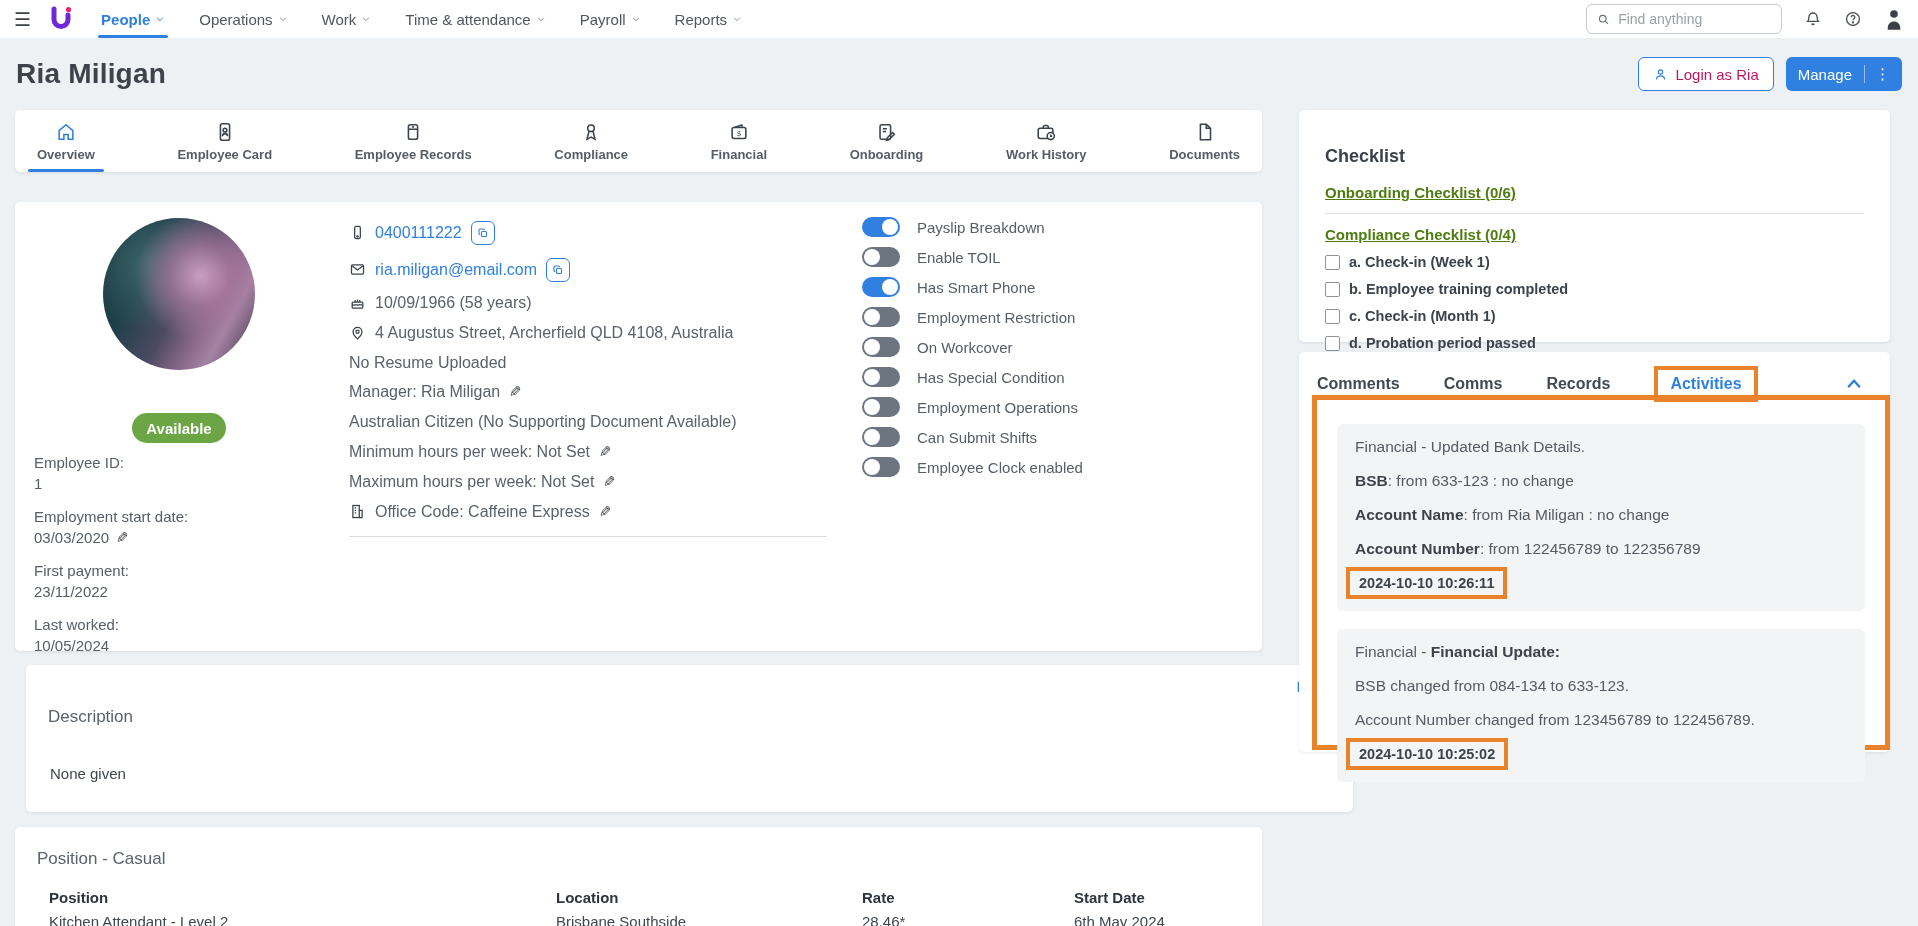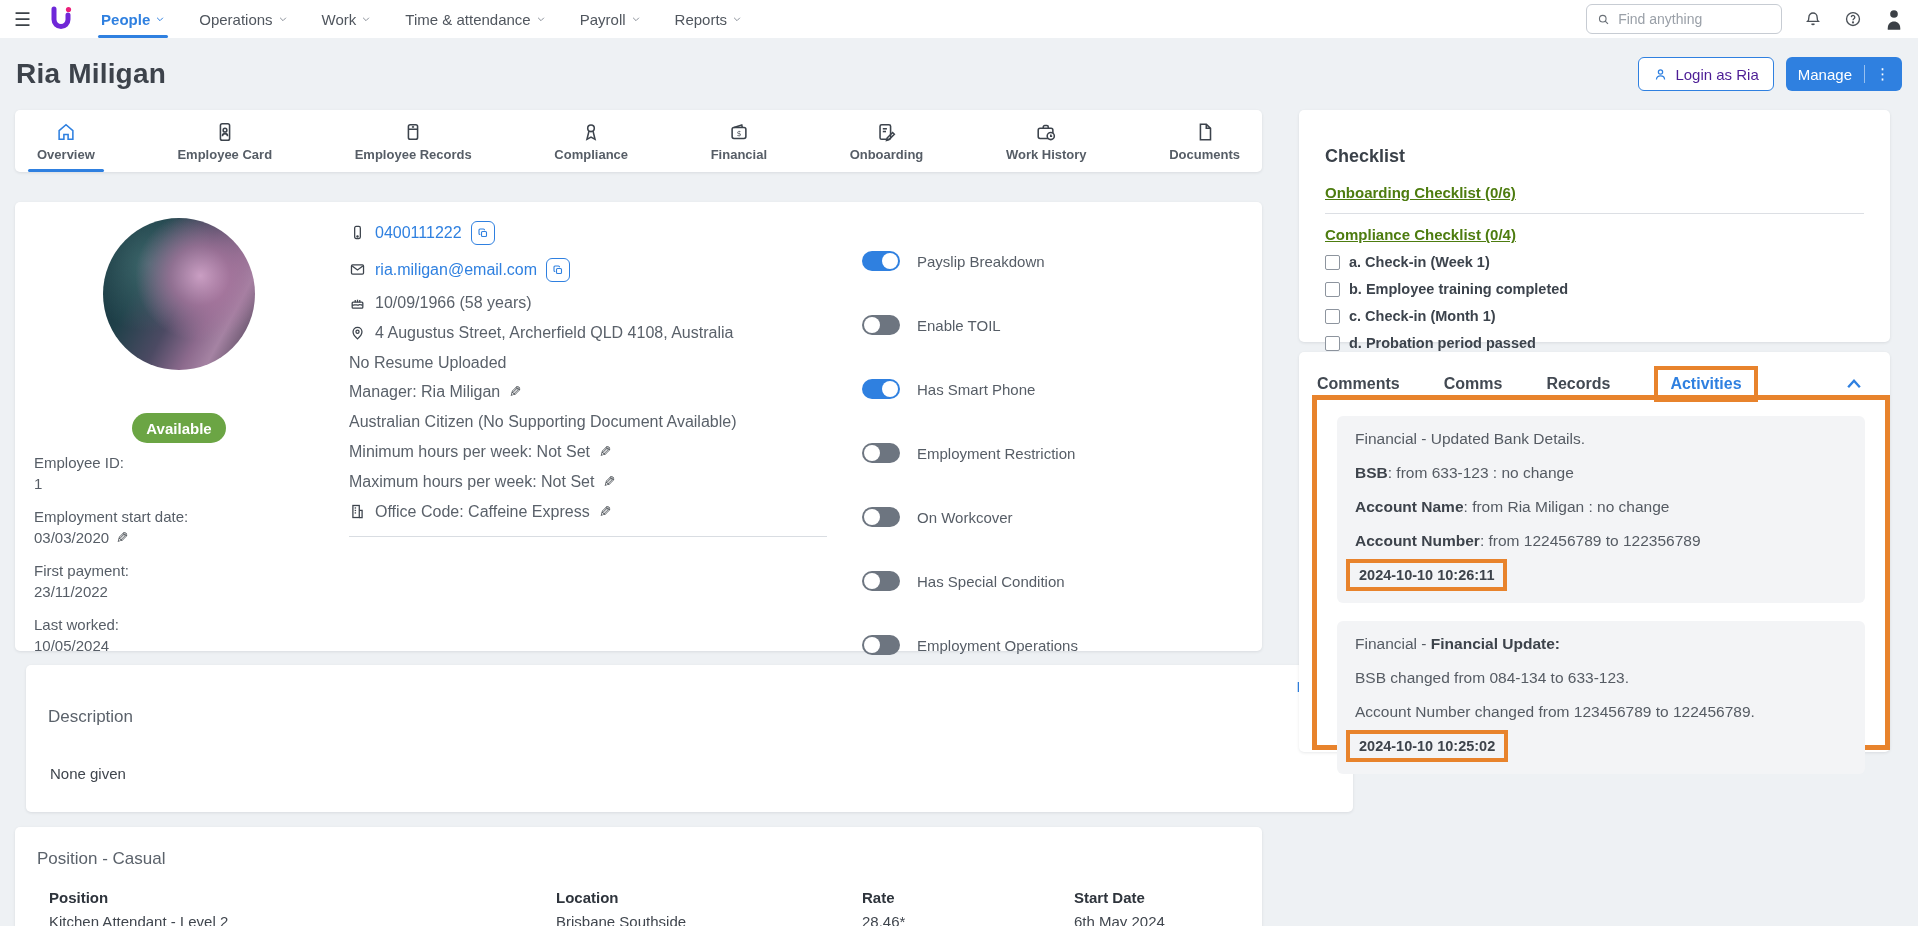--- a/index.html
+++ b/index.html
@@ -20,21 +20,21 @@
   .topbar-right { margin-left:auto; display:flex; align-items:center; gap:22px; }
   .search-box { display:flex; align-items:center; gap:8px; width:196px; height:30px; border:1px solid #c7ccd3; border-radius:6px; padding:0 10px; background:#fff; }
   .search-box input { border:none; outline:none; width:100%; font-size:14px; color:#454c55; font-family:"Liberation Sans", sans-serif; }
   .search-box input::placeholder { color:#9aa0a8; }
   .icon-btn { color:#4a5057; display:flex; cursor:pointer; }
 
   
   .page-header { position:absolute; top:38px; left:0; right:0; height:72px; display:flex; align-items:center; padding:0 16px; }
   .page-title { font-size:28px; font-weight:bold; color:#3d434b; letter-spacing:.2px;text-align:center; }
   .header-actions { margin-left:auto; display:flex; align-items:center; gap:12px; }
-  .btn-outline { display:flex; align-items:center; gap:7px; height:34px; padding:0 14px; border:1px solid #2f80e0; color:#4c1d95; background:#fff; border-radius:6px; font-size:15px; cursor:pointer; font-family:"Liberation Sans", sans-serif; }
+  .btn-outline { display:flex; align-items:center; gap:7px; height:34px; padding:0 14px; border:1px solid #2f80e0; color:#be185d; background:#fff; border-radius:6px; font-size:15px; cursor:pointer; font-family:"Liberation Sans", sans-serif; }
   .btn-primary { display:flex; align-items:center; height:34px; padding:0 12px; background:#2f80e0; border:none; color:#fff; border-radius:6px; font-size:15px; cursor:pointer; font-family:"Liberation Sans", sans-serif; }
   .btn-primary .sep { width:1px; height:18px; background:rgba(255,255,255,.5); margin:0 10px 0 12px; }
   .btn-primary .dots { font-size:15px; letter-spacing:0; }
 
   .card { position:absolute; background:#fff; border-radius:5px; box-shadow:0 1px 3px rgba(25,35,50,.10); }
 
   
   .tabs-card { left:15px; top:110px; width:1247px; height:62px; display:flex; justify-content:space-between; align-items:stretch; padding:0 16px; }
   .main-tab { position:relative; display:flex; flex-direction:column; align-items:center; justify-content:center; gap:4px; color:#3f4650; cursor:pointer; padding:0 6px; }
   .main-tab .t-ico { color:#3c434c; }
@@ -56,21 +56,21 @@
   .sf-value { line-height:21px; display:flex; align-items:center; gap:7px; }
   .pencil { font-size:15px; color:#3c4248; cursor:pointer; line-height:1; display:inline-block; transform:scaleX(-1); }
   .details-col { position:absolute; left:334px; top:12px; width:510px; font-size:16px; color:#5a616a; }
   .d-row { display:flex; align-items:center; gap:9px; height:29px; }
   .d-row.tall { height:37px; }
   .d-ico { color:#3c434c; display:flex; }
   .link { color:#2f80e0; text-decoration:none; cursor:pointer; }
   .copy-btn { width:24px; height:24px; border:1px solid #2f80e0; border-radius:6px; color:#2f80e0; display:flex; align-items:center; justify-content:center; background:#fff; cursor:pointer; }
   .d-divider { margin-top:10px; width:478px; border-top:1px solid #d9dde2; }
   .toggles-col { position:absolute; left:847px; top:10px; }
-  .t-row { display:flex; align-items:center; gap:17px; height:30px;margin-top:34px; }
+  .t-row { display:flex; align-items:center; gap:17px; height:30px; }
   .toggle { position:relative; width:38px; height:20px; border-radius:10px; background:#6d7580; cursor:pointer; flex:0 0 auto; }
   .toggle::after { content:""; position:absolute; top:2px; left:2px; width:16px; height:16px; border-radius:50%; background:#fff; }
   .toggle[data-on="true"] { background:#2f80e0; }
   .toggle[data-on="true"]::after { left:20px; }
   .t-label { font-size:15px; color:#565d66; }
 
   
   .desc-card { left:26px; top:665px; width:1327px; height:147px; }
   .edit-link { position:absolute; right:28px; top:13px; color:#2f80e0; font-size:15px; font-weight:bold; cursor:pointer; }
   .desc-heading { position:absolute; left:22px; top:42px; font-size:17px; color:#5b626b; }
@@ -91,21 +91,21 @@
   .cl-item { display:flex; align-items:center; gap:9px; margin-top:11px; }
   .checkbox { width:15px; height:15px; border:1.5px solid #8d949e; border-radius:2px; background:#fff; cursor:pointer; flex:0 0 auto; }
   .cl-item span.lbl { font-size:14.5px; font-weight:bold; color:#3c434c; }
 
   
   .activity-card { left:1299px; top:352px; width:591px; height:400px; }
   .ap-tabs { display:flex; align-items:center; gap:44px; padding:14px 26px 0 18px; }
   .ap-tab { font-size:16px; font-weight:bold; color:#424952; cursor:pointer; }
   .ap-tab.active { color:#2f80e0; border:4px solid #e8832c; padding:5px 12px;text-align:center; }
   .ap-chevron { margin-left:auto; color:#2f80e0; cursor:pointer; display:flex; }
-  .ap-wrapper { position:absolute; left:13px; top:43px; width:578px; height:355px; border:5px solid #e8832c; padding:16px 20px; }
+  .ap-wrapper { position:absolute; left:13px; top:43px; width:578px; height:355px; border:5px solid #e8832c; padding:24px 20px; }
   .entry { background:#f3f4f6; border-radius:6px; padding:14px 18px 12px; margin-bottom:18px; }
   .entry-title { font-size:15.5px; color:#555b63; }
   .entry-title b { color:#3d434b; }
   .entry-line { font-size:15.5px; color:#555b63; margin-top:16px; }
   .entry-line b { color:#3d434b; }
   .timestamp { display:inline-block; margin-top:9px; margin-left:-9px; font-size:14.5px; font-weight:bold; color:#3d434b; border:4px solid #e8832c; padding:4px 9px; background:transparent; }
 
   svg { display:block; }
 </style>
 </head>

